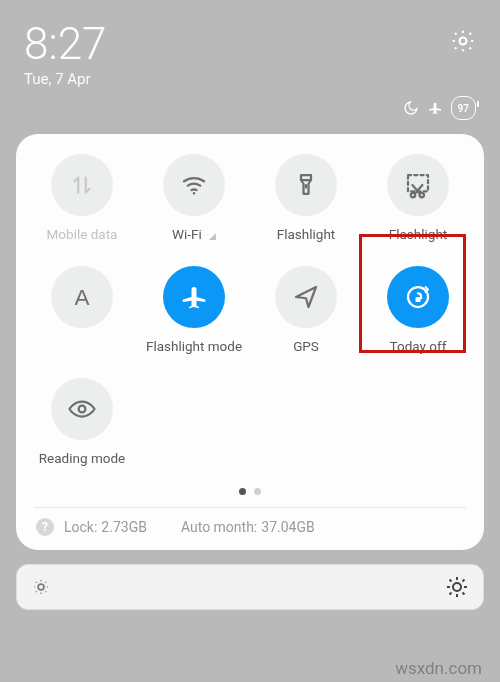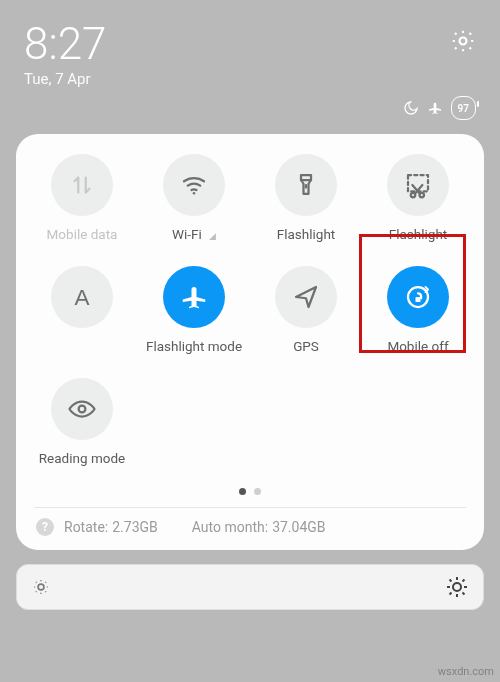--- a/index.html
+++ b/index.html
@@ -150,23 +150,23 @@
     border: 1px solid #dedede;
     border-radius: 12px;
     height: 46px;
     display: flex;
     align-items: center;
     justify-content: space-between;
     padding: 0 14px;
   }
   .watermark {
     position: absolute;
-    right: 6px;
+    right: 18px;
     bottom: 4px;
-    font-size: 11px;
+    font-size: 17px;
     color: #7b7b7b;
     opacity: 0.9;
   }
 
   svg { display: block; }
 </style>
 </head>
 <body>
 
 <div class="status-area">
@@ -262,21 +262,21 @@
       </div>
       <div class="tile active">
         <div class="tile-icon">
           <svg width="30" height="30" viewBox="0 0 24 24" fill="none" stroke="currentColor" stroke-width="1.8" stroke-linecap="round" stroke-linejoin="round">
             <circle cx="12" cy="12" r="8"></circle>
             <path d="M12 9a2.5 2.5 0 0 1 2.5 2.5V13"></path>
             <rect x="10" y="12" width="4" height="4" rx="0.7" fill="currentColor" stroke="none"></rect>
             <path d="M18 4l2 2-2 2" stroke-width="1.5"></path>
           </svg>
         </div>
-        <div class="tile-label">Mobile off</div>
+        <div class="tile-label">Today off</div>
       </div>
       <div class="tile ">
         <div class="tile-icon">
           <svg width="30" height="30" viewBox="0 0 24 24" fill="none" stroke="currentColor" stroke-width="1.8" stroke-linecap="round" stroke-linejoin="round">
             <path d="M2 12s3.5-6 10-6 10 6 10 6-3.5 6-10 6S2 12 2 12z"></path>
             <circle cx="12" cy="12" r="2.7"></circle>
           </svg>
         </div>
         <div class="tile-label">Reading mode</div>
       </div>
@@ -284,21 +284,21 @@
 
   <div class="pager">
     <span class="pager-dot active"></span>
     <span class="pager-dot"></span>
   </div>
 
   <div class="divider"></div>
 
   <div class="data-row">
     <span class="q-icon">?</span>
-    <span>Rotate:</span>
+    <span>Lock:</span>
     <span style="margin-left:-6px">2.73GB</span>
     <span class="gap"></span>
     <span>Auto month:</span>
     <span style="margin-left:-6px">37.04GB</span>
   </div>
 </div>
 
 <div class="brightness">
   <svg width="20" height="20" viewBox="0 0 24 24" fill="none" stroke="#7a7a7a" stroke-width="2">
     <circle cx="12" cy="12" r="3.5"></circle>

